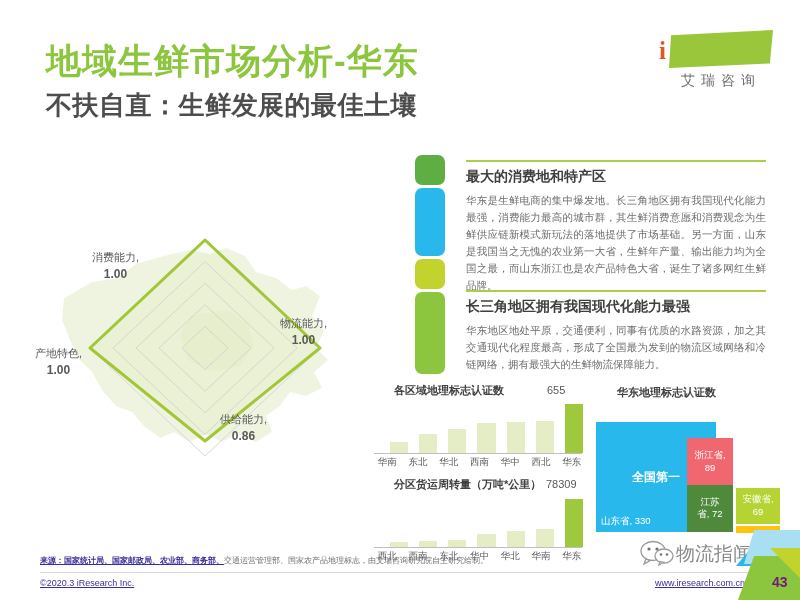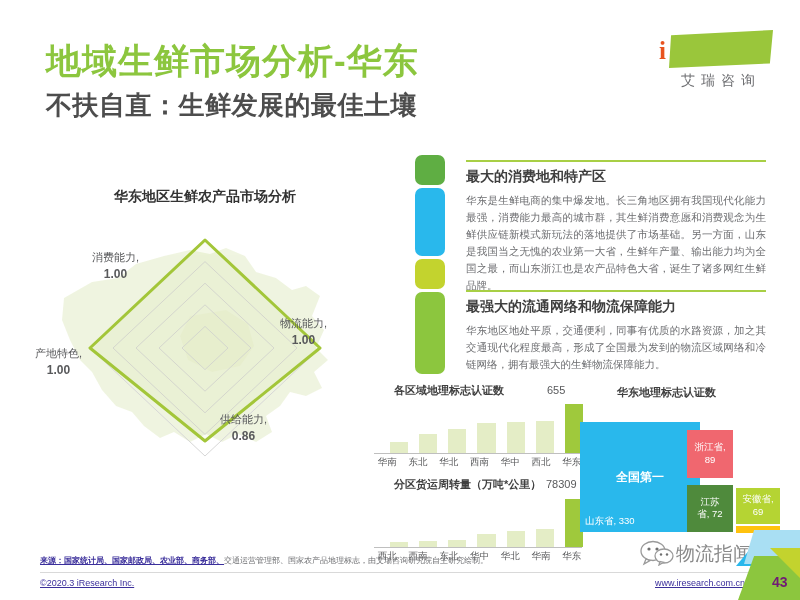--- a/index.html
+++ b/index.html
@@ -148,21 +148,20 @@
   <div class="title-main">地域生鲜市场分析-华东</div>
   <div class="title-sub">不扶自直：生鲜发展的最佳土壤</div>
 
   <div class="logo">
     <div class="logo-shape"></div>
     <div class="logo-i">i</div>
     <div class="logo-cn">艾瑞咨询</div>
   </div>
 
   <div class="radar-panel">
-    <div class="radar-title">华东地区生鲜农产品市场分析</div>
     <div class="radar-stage">
       <svg width="330" height="255" viewBox="0 0 330 255">
 
         <g opacity="0.55">
           <path fill="#e3ecc8" d="M24 78 L52 62 L78 58 L96 44 L124 36 L150 30 L170 34 L186 28 L205 36 L216 52 L236 58
             L252 70 L266 66 L280 76 L272 96 L284 110 L276 128 L288 140 L274 152 L282 168 L266 176 L250 172
             L240 186 L226 196 L232 212 L216 222 L198 214 L182 222 L166 214 L150 222 L134 212 L120 218
             L104 206 L92 192 L76 186 L62 170 L52 152 L40 140 L30 120 L22 100 Z"></path>
           <path fill="#dbe7b8" d="M150 96 L186 90 L208 104 L214 126 L200 146 L172 152 L148 140 L140 116 Z"></path>
         </g>
@@ -199,21 +198,21 @@
   <div class="pill" style="left:415px;top:292px;width:30px;height:82px;background:#8cc63e;"></div>
 
   <div class="txt-block" style="left:466px;top:160px;">
     <div class="txt-rule" style="left:0;top:0;"></div>
     <div class="txt-h" style="left:0;top:8px;">最大的消费地和特产区</div>
     <div class="txt-p" style="left:0;top:32px;">华东是生鲜电商的集中爆发地。长三角地区拥有我国现代化能力最强，消费能力最高的城市群，其生鲜消费意愿和消费观念为生鲜供应链新模式新玩法的落地提供了市场基础。另一方面，山东是我国当之无愧的农业第一大省，生鲜年产量、输出能力均为全国之最，而山东浙江也是农产品特色大省，诞生了诸多网红生鲜品牌。</div>
   </div>
 
   <div class="txt-block" style="left:466px;top:290px;">
     <div class="txt-rule" style="left:0;top:0;"></div>
-    <div class="txt-h" style="left:0;top:8px;">最强大的流通网络和物流保障能力</div>
+    <div class="txt-h" style="left:0;top:8px;">长三角地区拥有我国现代化能力最强</div>
     <div class="txt-p" style="left:0;top:32px;">华东地区地处平原，交通便利，同事有优质的水路资源，加之其交通现代化程度最高，形成了全国最为发到的物流区域网络和冷链网络，拥有最强大的生鲜物流保障能力。</div>
   </div>
 
   <div class="bar-chart" style="left:362px;top:383px;height:80px;">
     <div class="bc-title">各区域地理标志认证数</div>
     <div class="bc-maxval" style="left:185px;top:1px;">655</div>
     <div class="bc-plot" id="bc1">
         <div class="bc-bar" style="left: 5.56429px; width: 18.1571px; height: 11.1429px; background: rgb(228, 237, 198);"></div>
         <div class="bc-bar" style="left: 34.85px; width: 18.1571px; height: 19.3143px; background: rgb(228, 237, 198);"></div>
         <div class="bc-bar" style="left: 64.1357px; width: 18.1571px; height: 24.5143px; background: rgb(228, 237, 198);"></div>
@@ -254,26 +253,26 @@
         <span>华中</span>
         <span>华北</span>
         <span>华南</span>
         <span>华东</span>
       </div>
   </div>
 
   <div class="tm-title" style="left:617px;top:385px;">华东地理标志认证数</div>
   <div class="treemap" style="left:580px;top:422px;width:200px;height:110px;">
 
-    <div class="tm-cell" style="left:0;top:0;width:120px;height:110px;background:#29b8ec;">
+    <div class="tm-cell" style="left:16px;top:0;width:120px;height:110px;background:#29b8ec;">
       <div class="tm-big-note">全国第一</div>
       <div class="lbl">山东省, 330</div>
     </div>
 
-    <div class="tm-cell center" style="left:107px;top:8px;width:46px;height:48px;background:#f0676f;">
+    <div class="tm-cell center" style="left:107px;top:16px;width:46px;height:48px;background:#f0676f;">
       <div class="lbl">浙江省,
 89</div>
     </div>
 
 
     <div class="tm-cell center" style="left:107px;top:63px;width:46px;height:47px;background:#4f8a3c;">
       <div class="lbl">江苏
 省, 72</div>
     </div>
 

